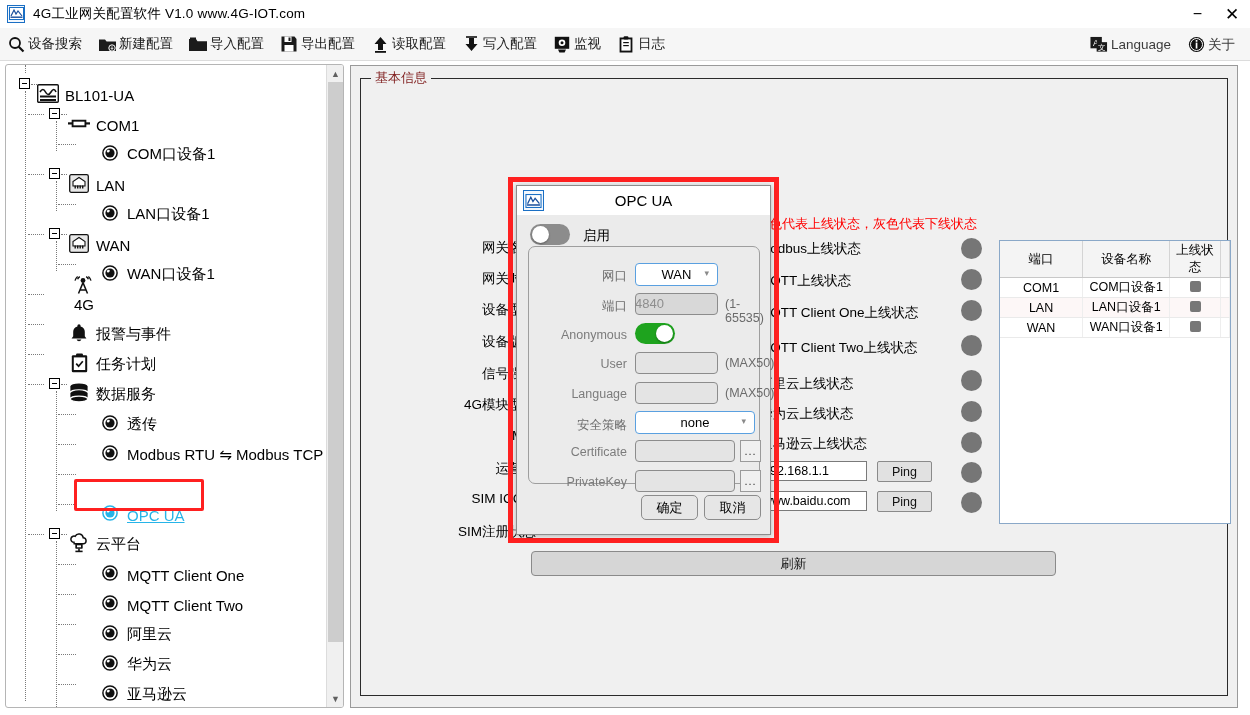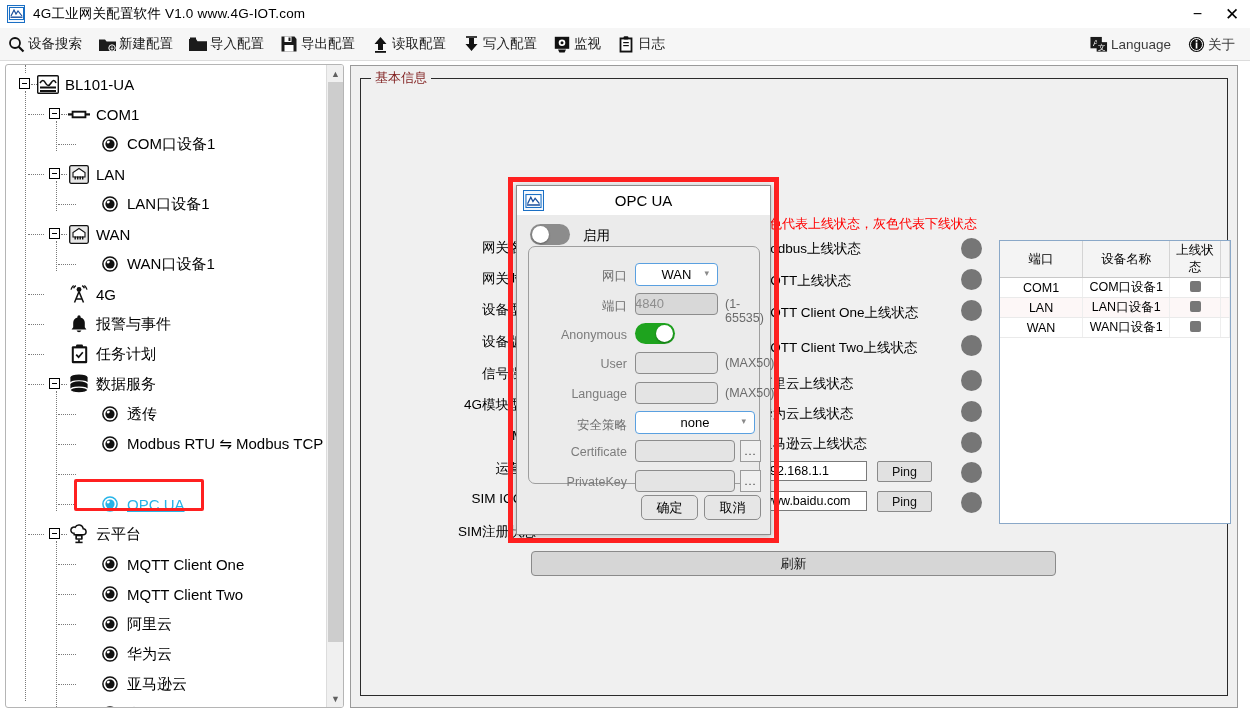--- a/index.html
+++ b/index.html
@@ -44,21 +44,21 @@
   .tb-ico svg{ display:block; }
   .tb-right{ position:absolute; right:6px; top:0; height:33px; display:flex; align-items:center;}
   .tb-right .tb-item{ color:#3c3c3c; }
 
   
   .treepane{
     position:absolute; left:5px; top:64px; width:339px; height:644px;
     background:#fff; border:1px solid #b5b5b5; border-radius:3px; overflow:hidden;
   }
   .treeinner{ position:absolute; left:0; top:0; width:320px; height:644px; }
-  .trow{ position:absolute; left:0; height:40px; display:flex; align-items:center; white-space:nowrap;}
+  .trow{ position:absolute; left:0; height:40px; display:flex; align-items:flex-end; white-space:nowrap;}
   .tlabel{ font-size:15px; color:#000; margin-left:6px; }
   .tlabel.sel{ color:#27b4e8; text-decoration:underline; }
   .exp{
     position:absolute; width:11px; height:11px; border:1px solid #000; background:#fff;
   }
   .exp:before{ content:""; position:absolute; left:2px; top:4px; width:5px; height:1px; background:#000;}
   .ticon{ width:22px; height:22px; display:inline-flex; align-items:center; justify-content:center;}
   
   .vline{ position:absolute; width:1px; border-left:1px dotted #7a7a7a; }
   .hline{ position:absolute; height:1px; border-top:1px dotted #7a7a7a; }
@@ -422,21 +422,21 @@
         <span class="ticon">
           <svg width="16" height="16" viewBox="0 0 16 16">
             <circle cx="8" cy="8" r="7.1" fill="none" stroke="#111" stroke-width="1.5"></circle>
             <circle cx="8" cy="8" r="4.6" fill="#111"></circle>
             <ellipse cx="6.3" cy="6.1" rx="1.6" ry="1.2" fill="#fff" transform="rotate(-28 6.3 6.1)"></ellipse>
           </svg>
         </span>
         <span class="tlabel">WAN口设备1</span>
       </div>
       <div class="hline" style="left:22px; top:229px; width:16px;"></div>
-      <div class="trow" style="top:209px; left:62px;">
+      <div class="trow" style="top:209px; left:62px;flex-direction:column;">
         <span class="ticon">
           <svg width="22" height="20" viewBox="0 0 22 20">
             <circle cx="11" cy="5.5" r="2.4" fill="#111"></circle>
             <path d="M11 7.6 L6.5 18.5 M11 7.6 L15.5 18.5 M7.8 15 h6.4" stroke="#111" stroke-width="1.5" fill="none"></path>
             <path d="M5.6 4.2 a6 6 0 0 1 2.2 -2.6" stroke="#111" stroke-width="1.4" fill="none"></path>
             <path d="M16.4 4.2 a6 6 0 0 0 -2.2 -2.6" stroke="#111" stroke-width="1.4" fill="none"></path>
             <path d="M3 5.6 a9 9 0 0 1 2.6 -4.2" stroke="#111" stroke-width="1.3" fill="none"></path>
             <path d="M19 5.6 a9 9 0 0 0 -2.6 -4.2" stroke="#111" stroke-width="1.3" fill="none"></path>
           </svg>
         </span>

